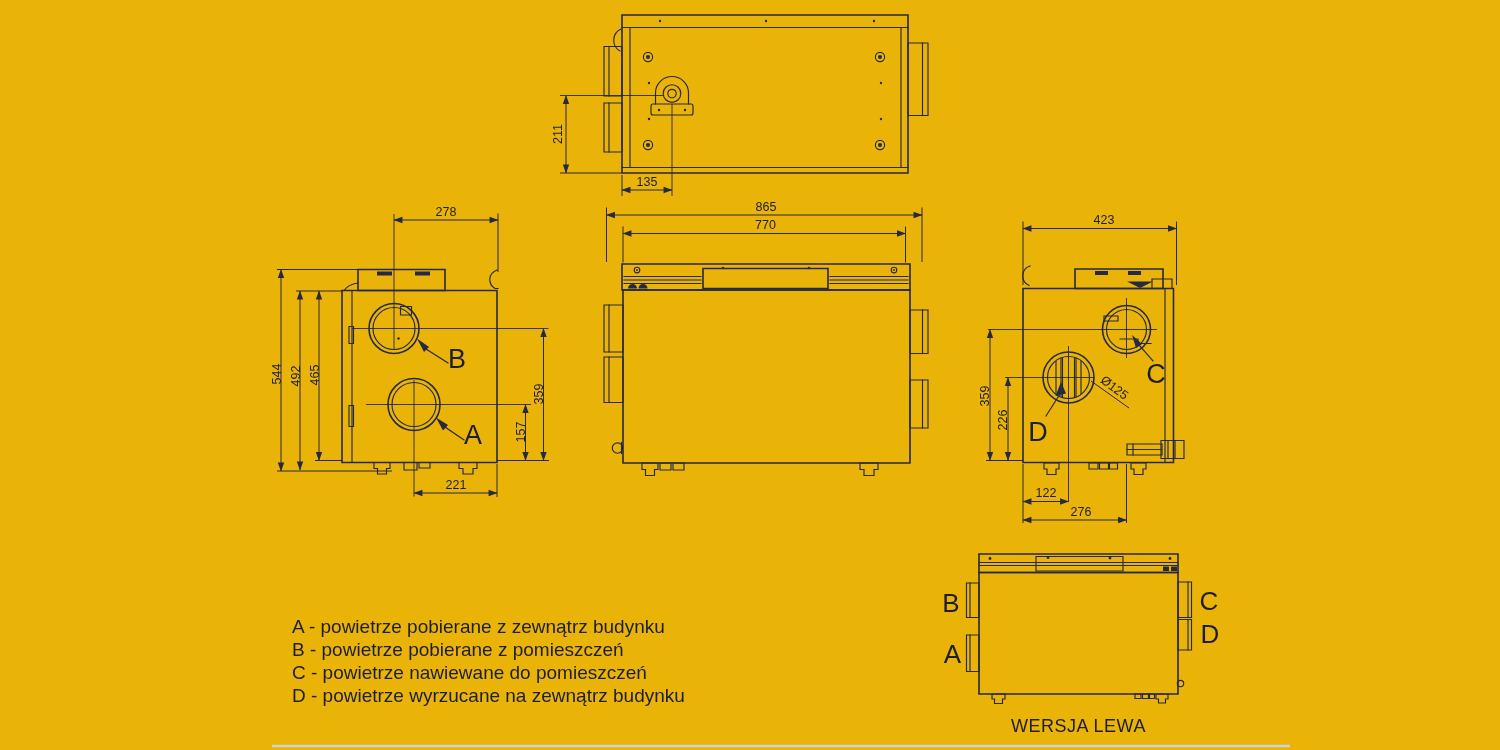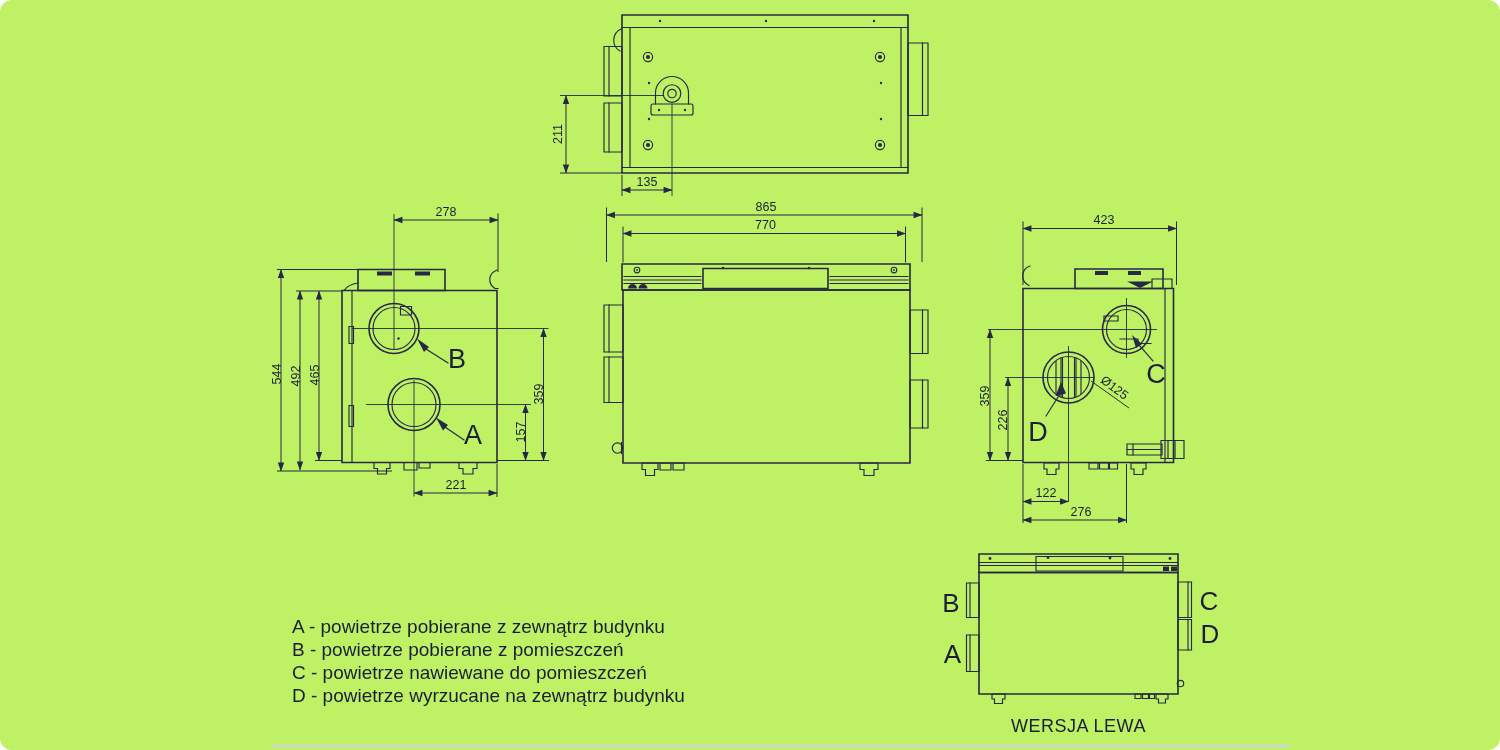--- a/index.html
+++ b/index.html
@@ -1,16 +1,16 @@
 <!DOCTYPE html>
 <html><head>
 <meta charset="utf-8">
 <style>
   html,body{margin:0;padding:0;background:#ffffff;}
-  .stage{position:relative;width:1500px;height:750px;background:#bef264;overflow:hidden;border-radius:12px;}
+  .stage{position:relative;width:1500px;height:750px;background:#eab308;overflow:hidden;}
   svg{position:absolute;left:0;top:0;}
   svg *{vector-effect:non-scaling-stroke;}
   .ln{fill:none;stroke:#262945;stroke-width:1.6;stroke-linecap:square;}
   .ln2{fill:none;stroke:#262945;stroke-width:1.15;stroke-linecap:square;}
   .cl{fill:none;stroke:#262945;stroke-width:0.9;}
   .dim{fill:none;stroke:#262945;stroke-width:1;}
   .fl{fill:#262945;stroke:none;}
   text{fill:#1c1e38;font-family:"Liberation Sans","DejaVu Sans",sans-serif;}
   .dimtxt{font-size:12.5px;}
   .porttxt{font-size:27px;}

